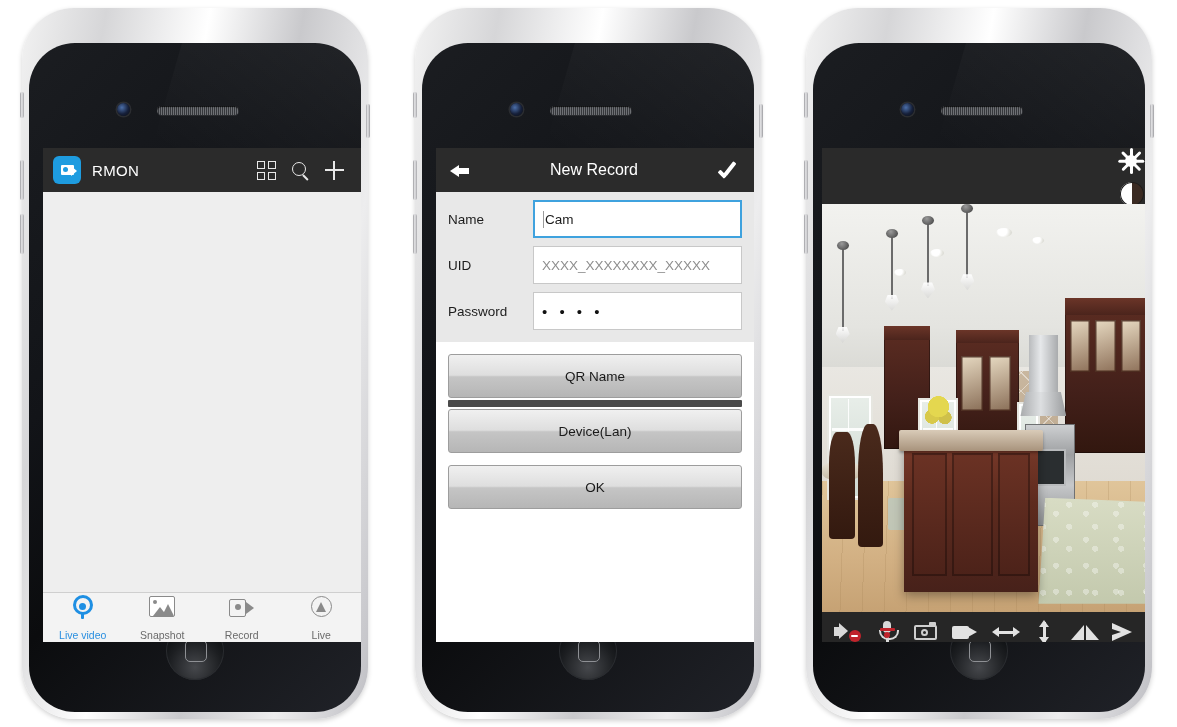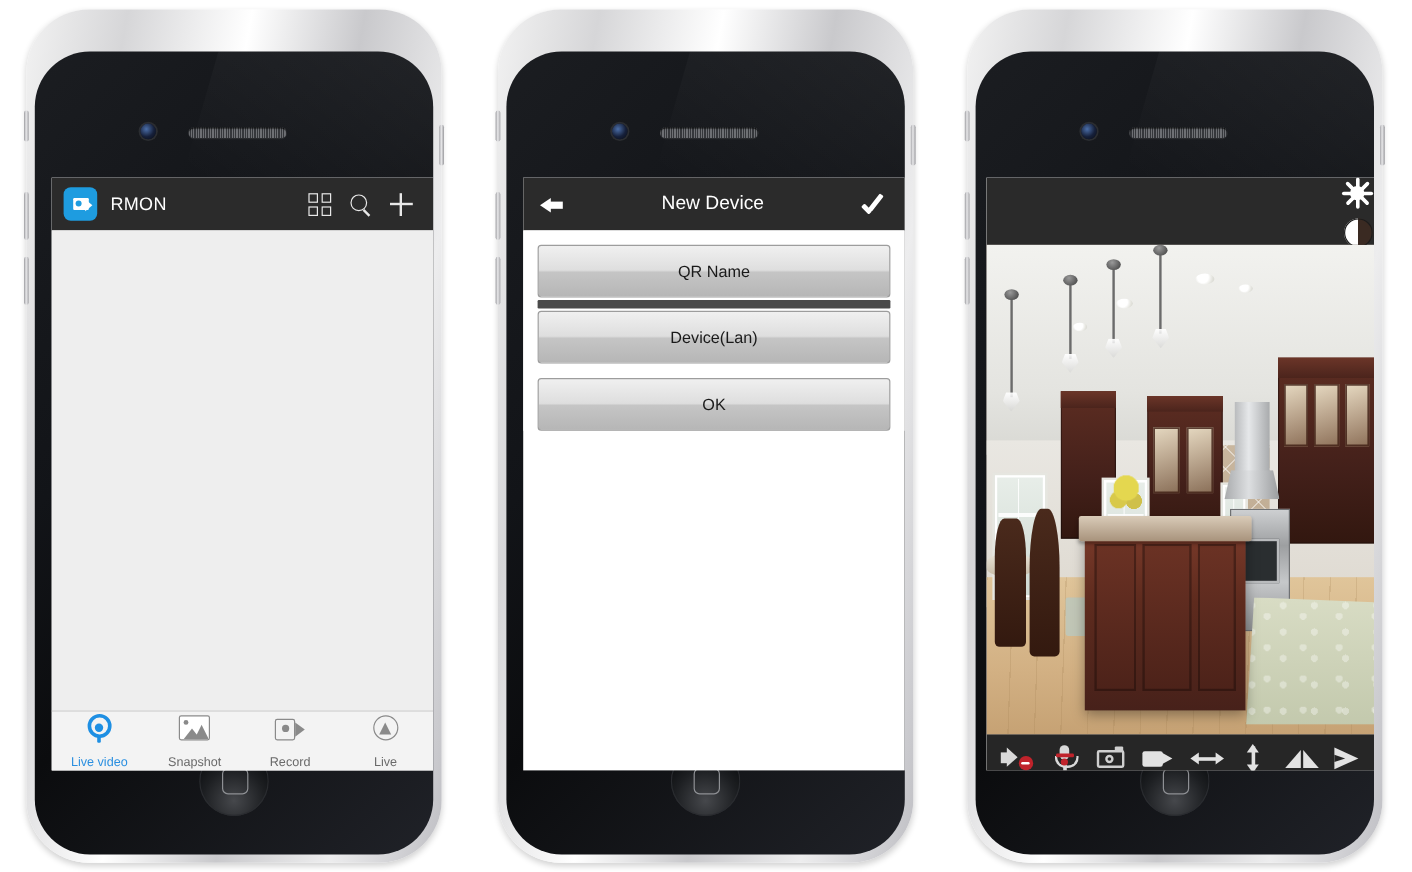--- a/index.html
+++ b/index.html
@@ -373,24 +373,45 @@
     <div class="side-btn-r"></div>
     <div class="body-dark">
       <div class="gloss"></div>
       <div class="cam"></div>
       <div class="speaker"></div>
       <div class="home"></div>
 
       <div class="screen">
         <div class="navbar2">
           <div class="back-ico"></div>
-          <div class="nav-title">New Device</div>
+          <div class="nav-title">New Record</div>
           <div class="check-ico"></div>
         </div>
 
+        <div class="form">
+          <div class="frow">
+            <div class="flabel">Name</div>
+            <div class="finput focused">
+              <span class="caret"></span>
+              <span>Cam</span>
+            </div>
+          </div>
+          <div class="frow">
+            <div class="flabel">UID</div>
+            <div class="finput">
+              <span class="ph">XXXX_XXXXXXXX_XXXXX</span>
+            </div>
+          </div>
+          <div class="frow">
+            <div class="flabel">Password</div>
+            <div class="finput">
+              <span class="dots">• • • •</span>
+            </div>
+          </div>
+        </div>
 
         <div class="btns">
           <div class="btn">QR Name</div>
           <div class="btn-sep"></div>
           <div class="btn">Device(Lan)</div>
           <div class="gap"></div>
           <div class="btn">OK</div>
         </div>
         <div class="form-rest"></div>
       </div>

